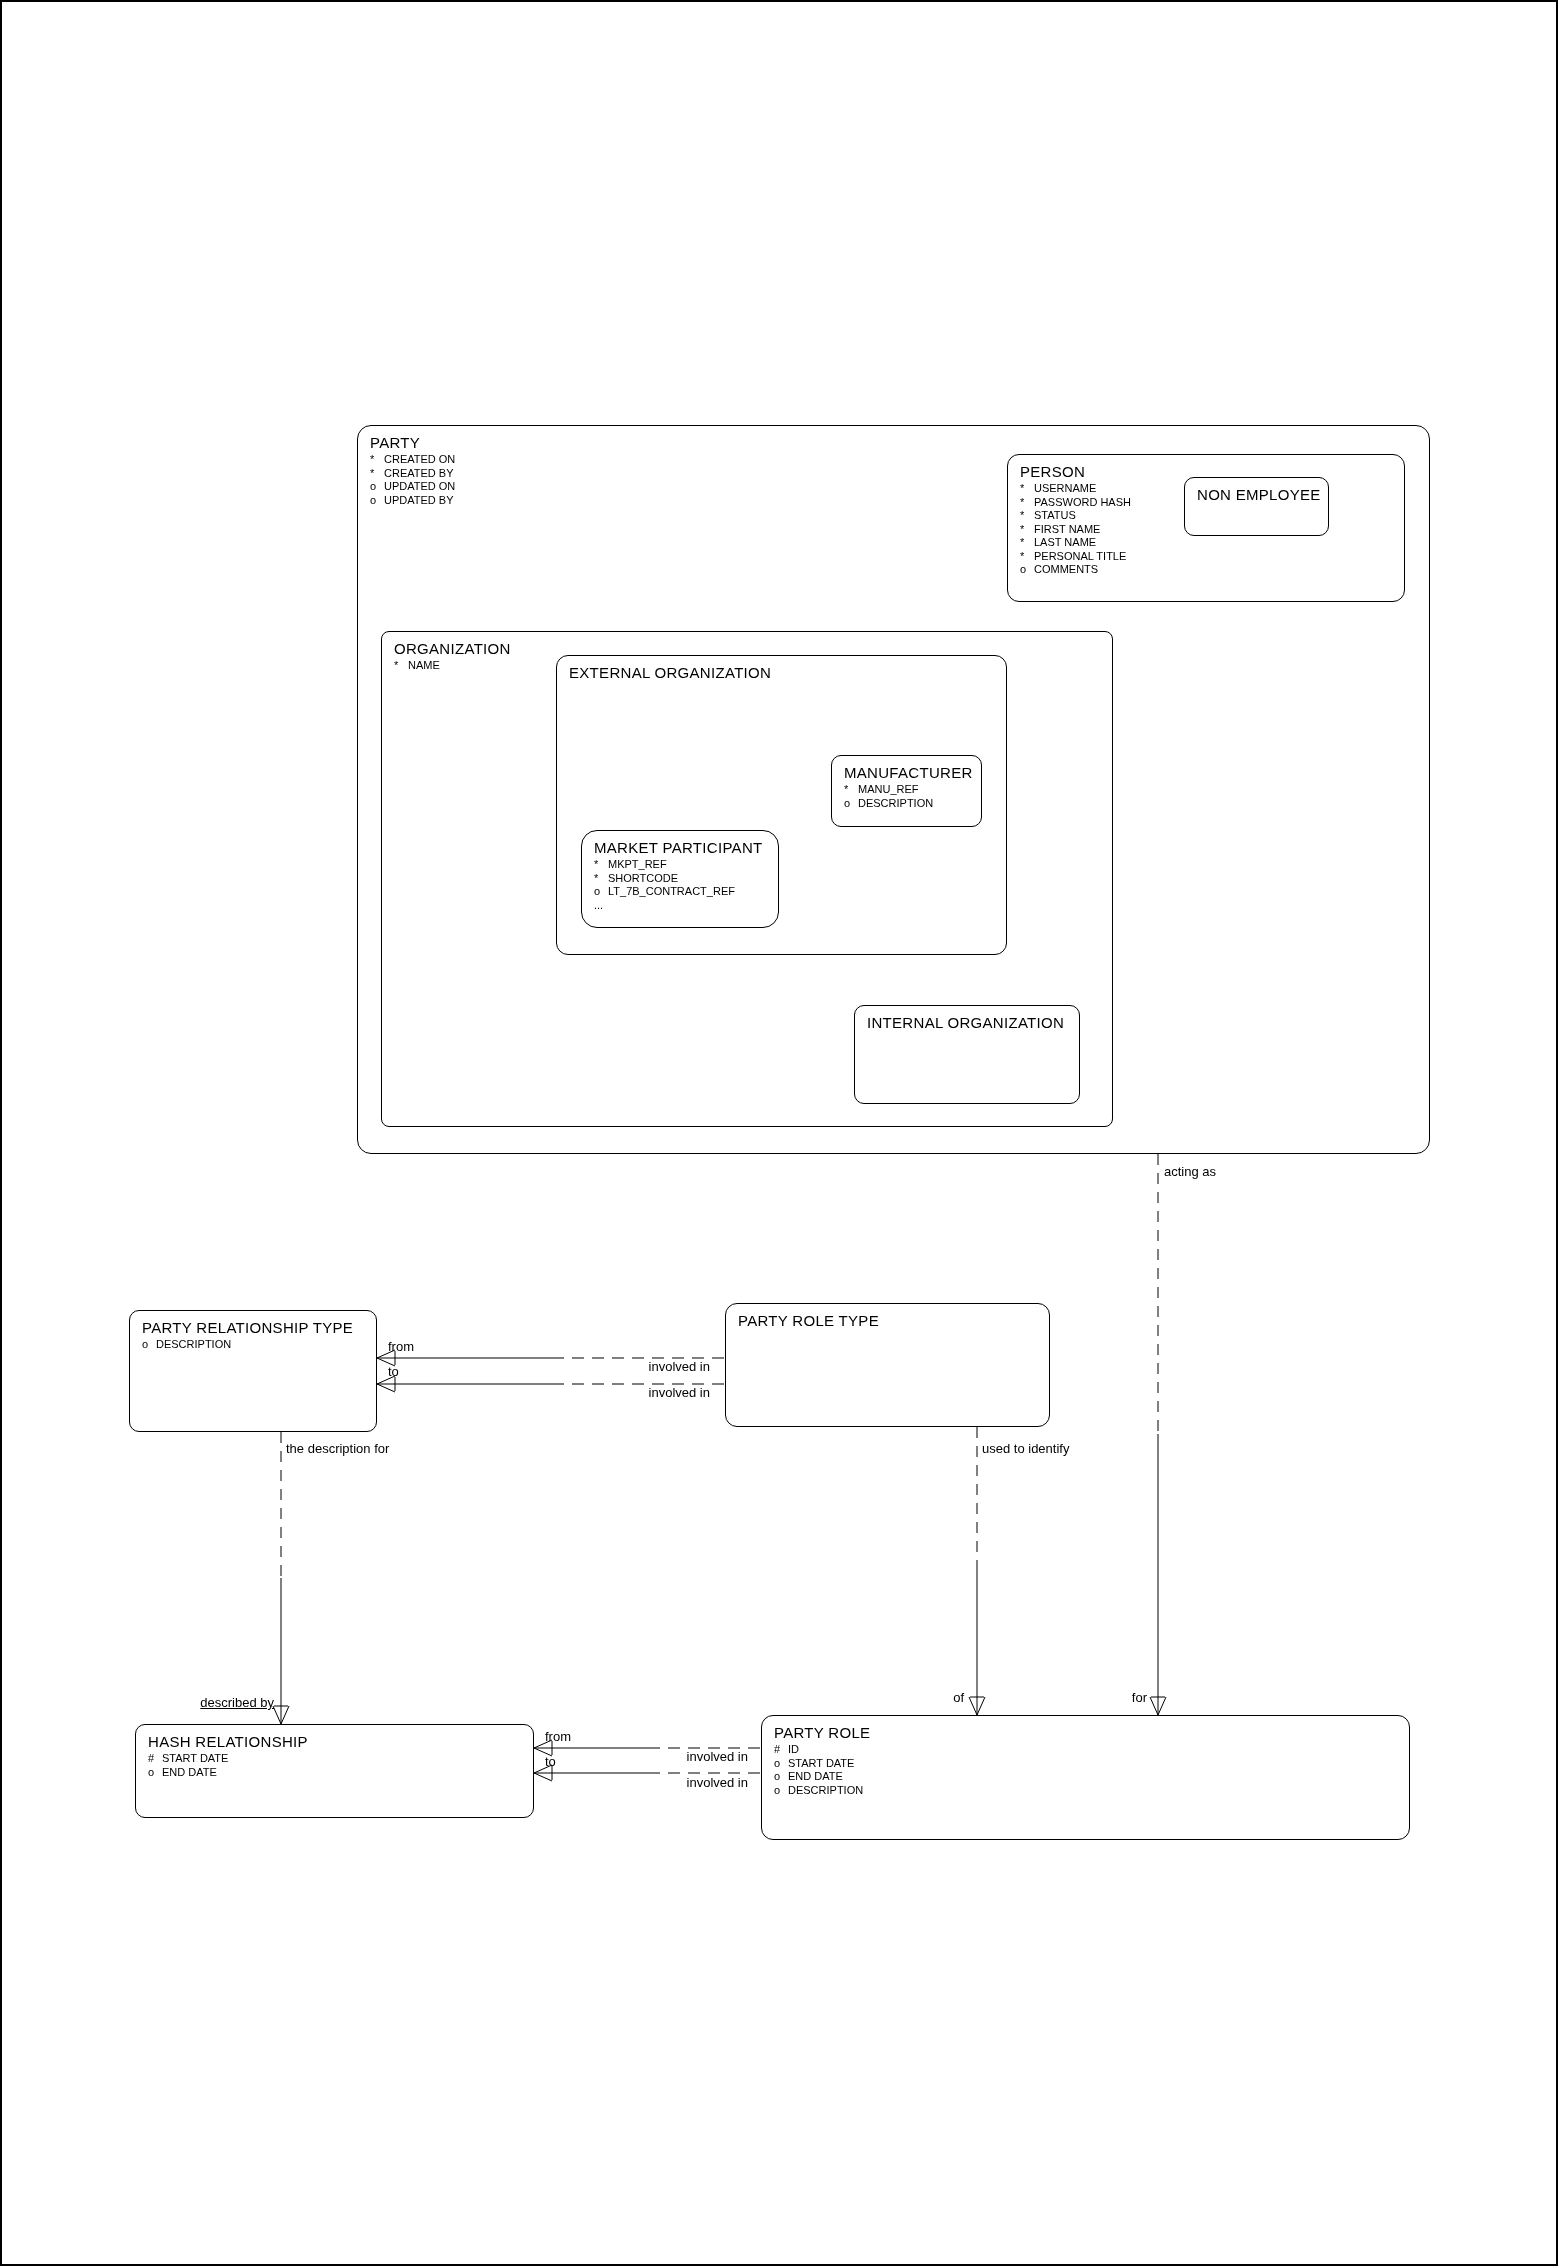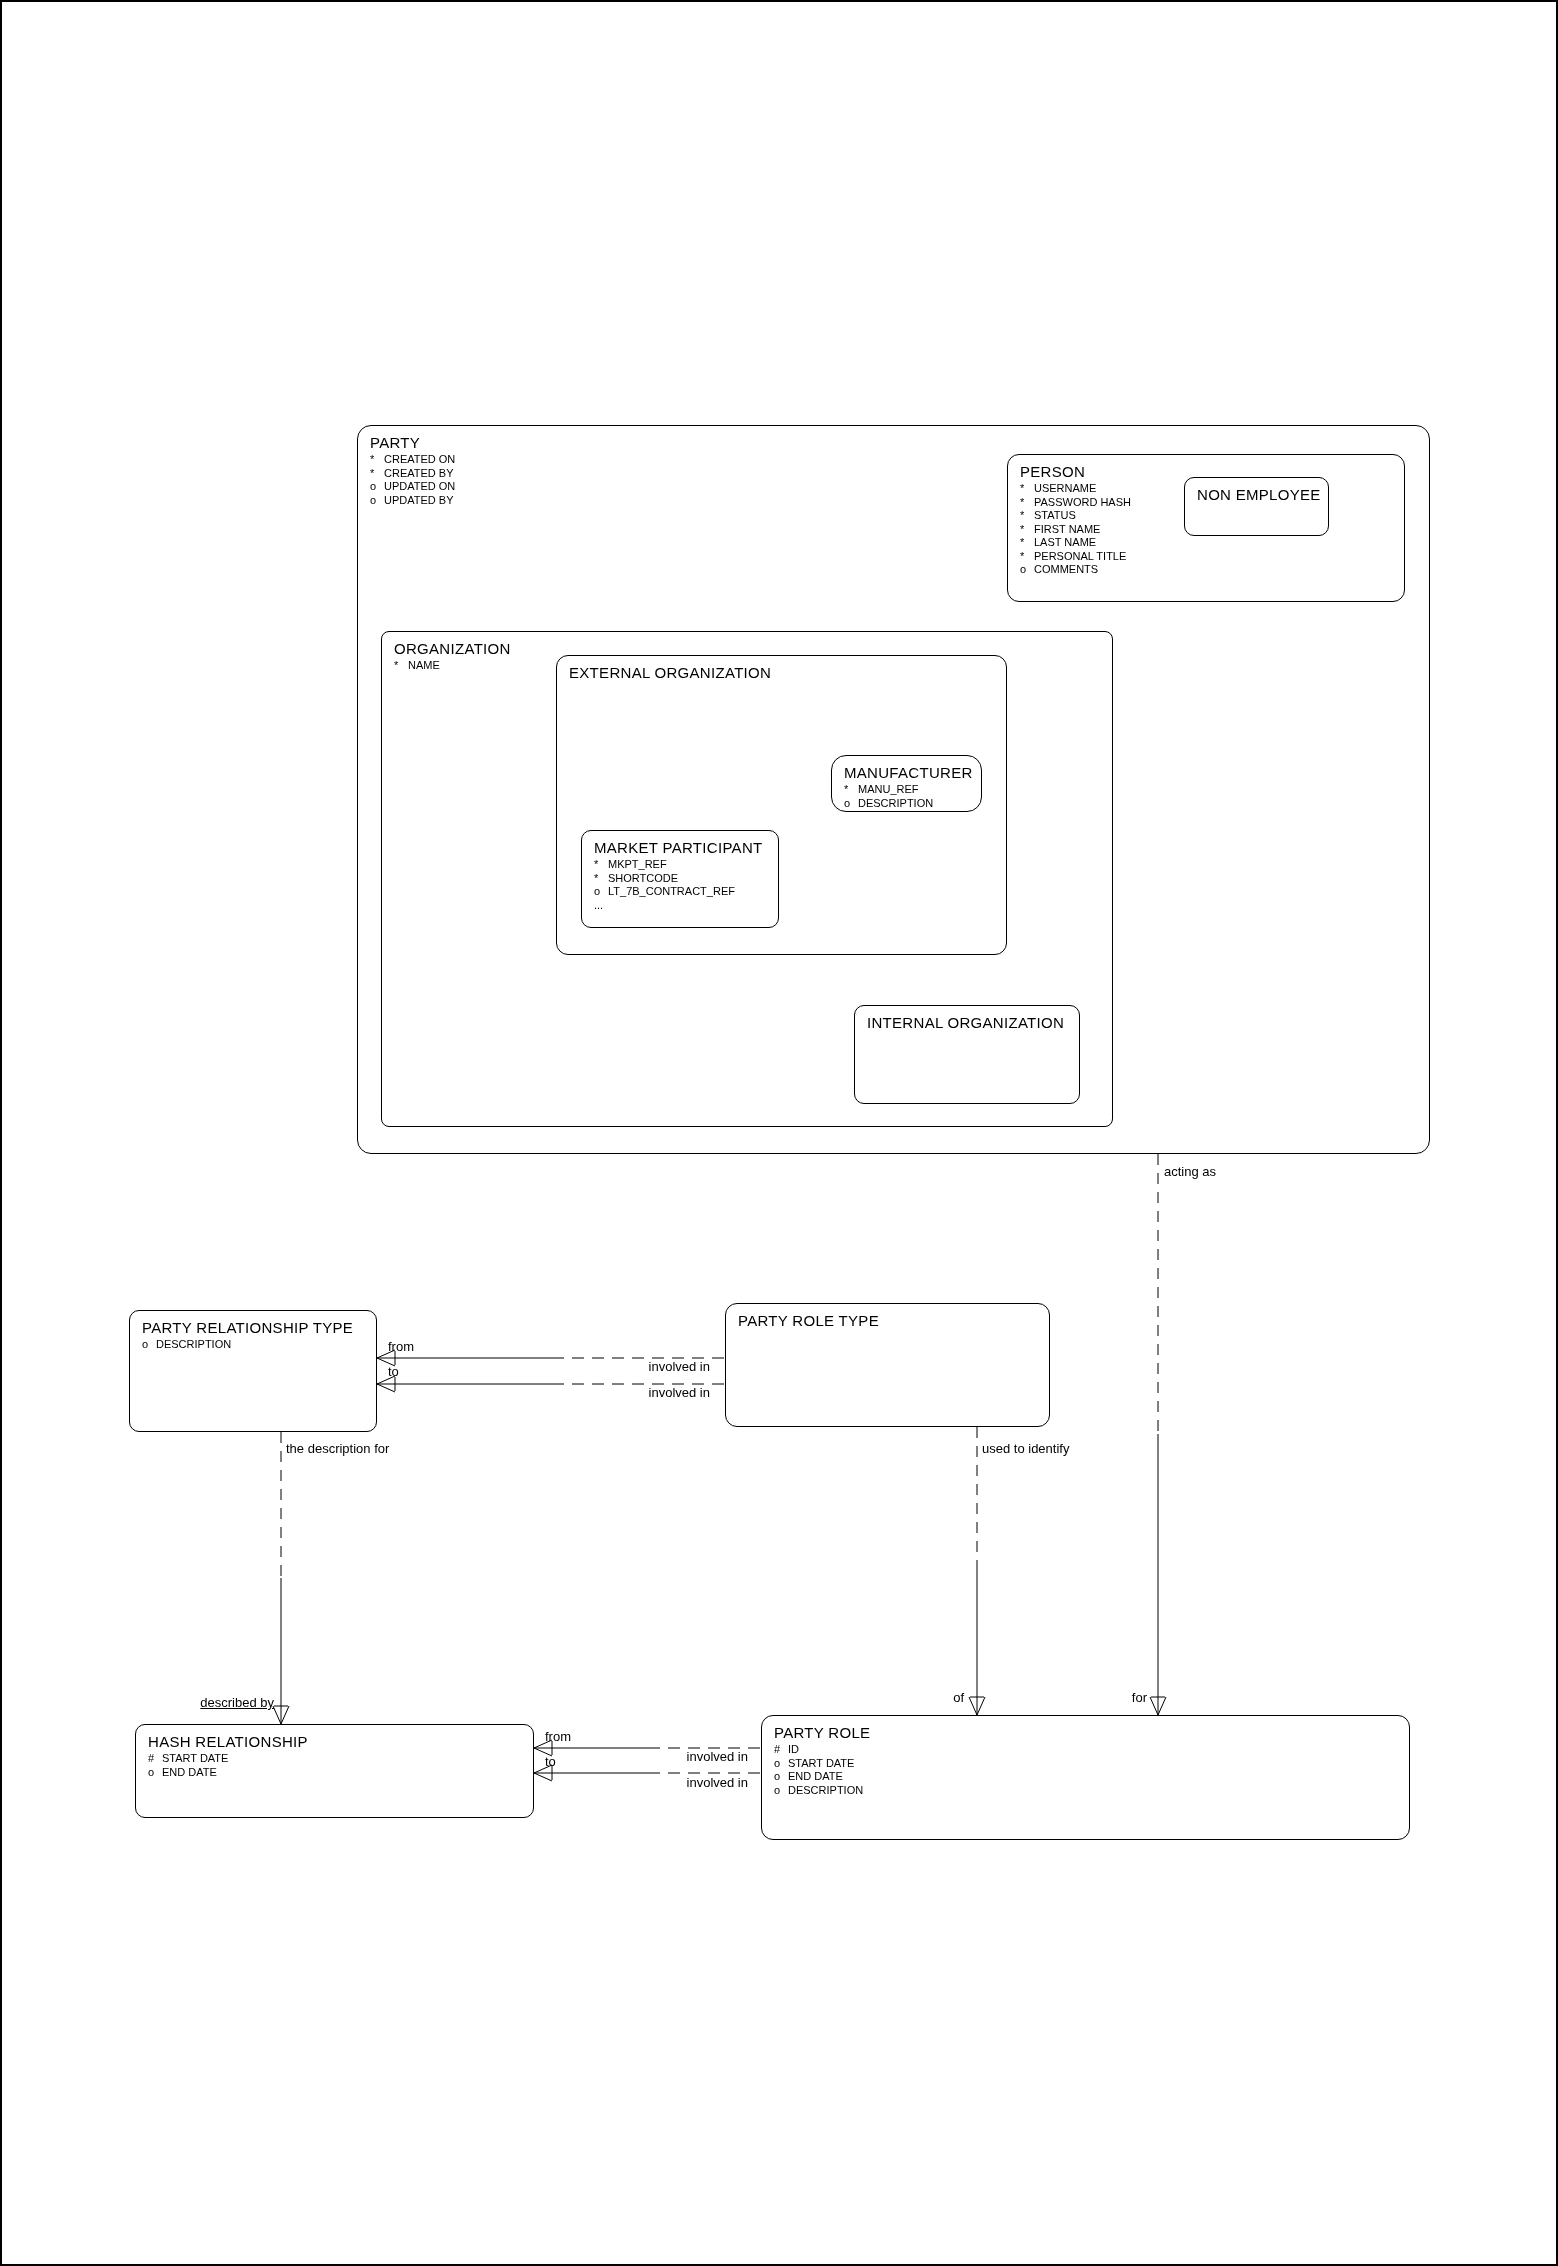--- a/index.html
+++ b/index.html
@@ -172,37 +172,37 @@
           <span class="m">*</span>
           <span class="t">NAME</span>
         </div>
       </div>
   </div>
 
   <div class="entity" style="left:554px;top:653px;width:451px;height:300px;border-radius:12px;">
     <div class="title">EXTERNAL ORGANIZATION</div>
   </div>
 
-  <div class="entity" style="left:829px;top:753px;width:151px;height:57px;border-radius:15px;">
+  <div class="entity" style="left:829px;top:753px;width:151px;height:72px;border-radius:10px;">
     <div class="title">MANUFACTURER</div>
     <div class="attrs">
 
         <div class="attr">
           <span class="m">*</span>
           <span class="t">MANU_REF</span>
         </div>
 
         <div class="attr">
           <span class="m">o</span>
           <span class="t">DESCRIPTION</span>
         </div>
       </div>
   </div>
 
-  <div class="entity" style="left:579px;top:828px;width:198px;height:98px;border-radius:10px;">
+  <div class="entity" style="left:579px;top:828px;width:198px;height:98px;border-radius:16px;">
     <div class="title">MARKET PARTICIPANT</div>
     <div class="attrs">
 
         <div class="attr">
           <span class="m">*</span>
           <span class="t">MKPT_REF</span>
         </div>
 
         <div class="attr">
           <span class="m">*</span>

